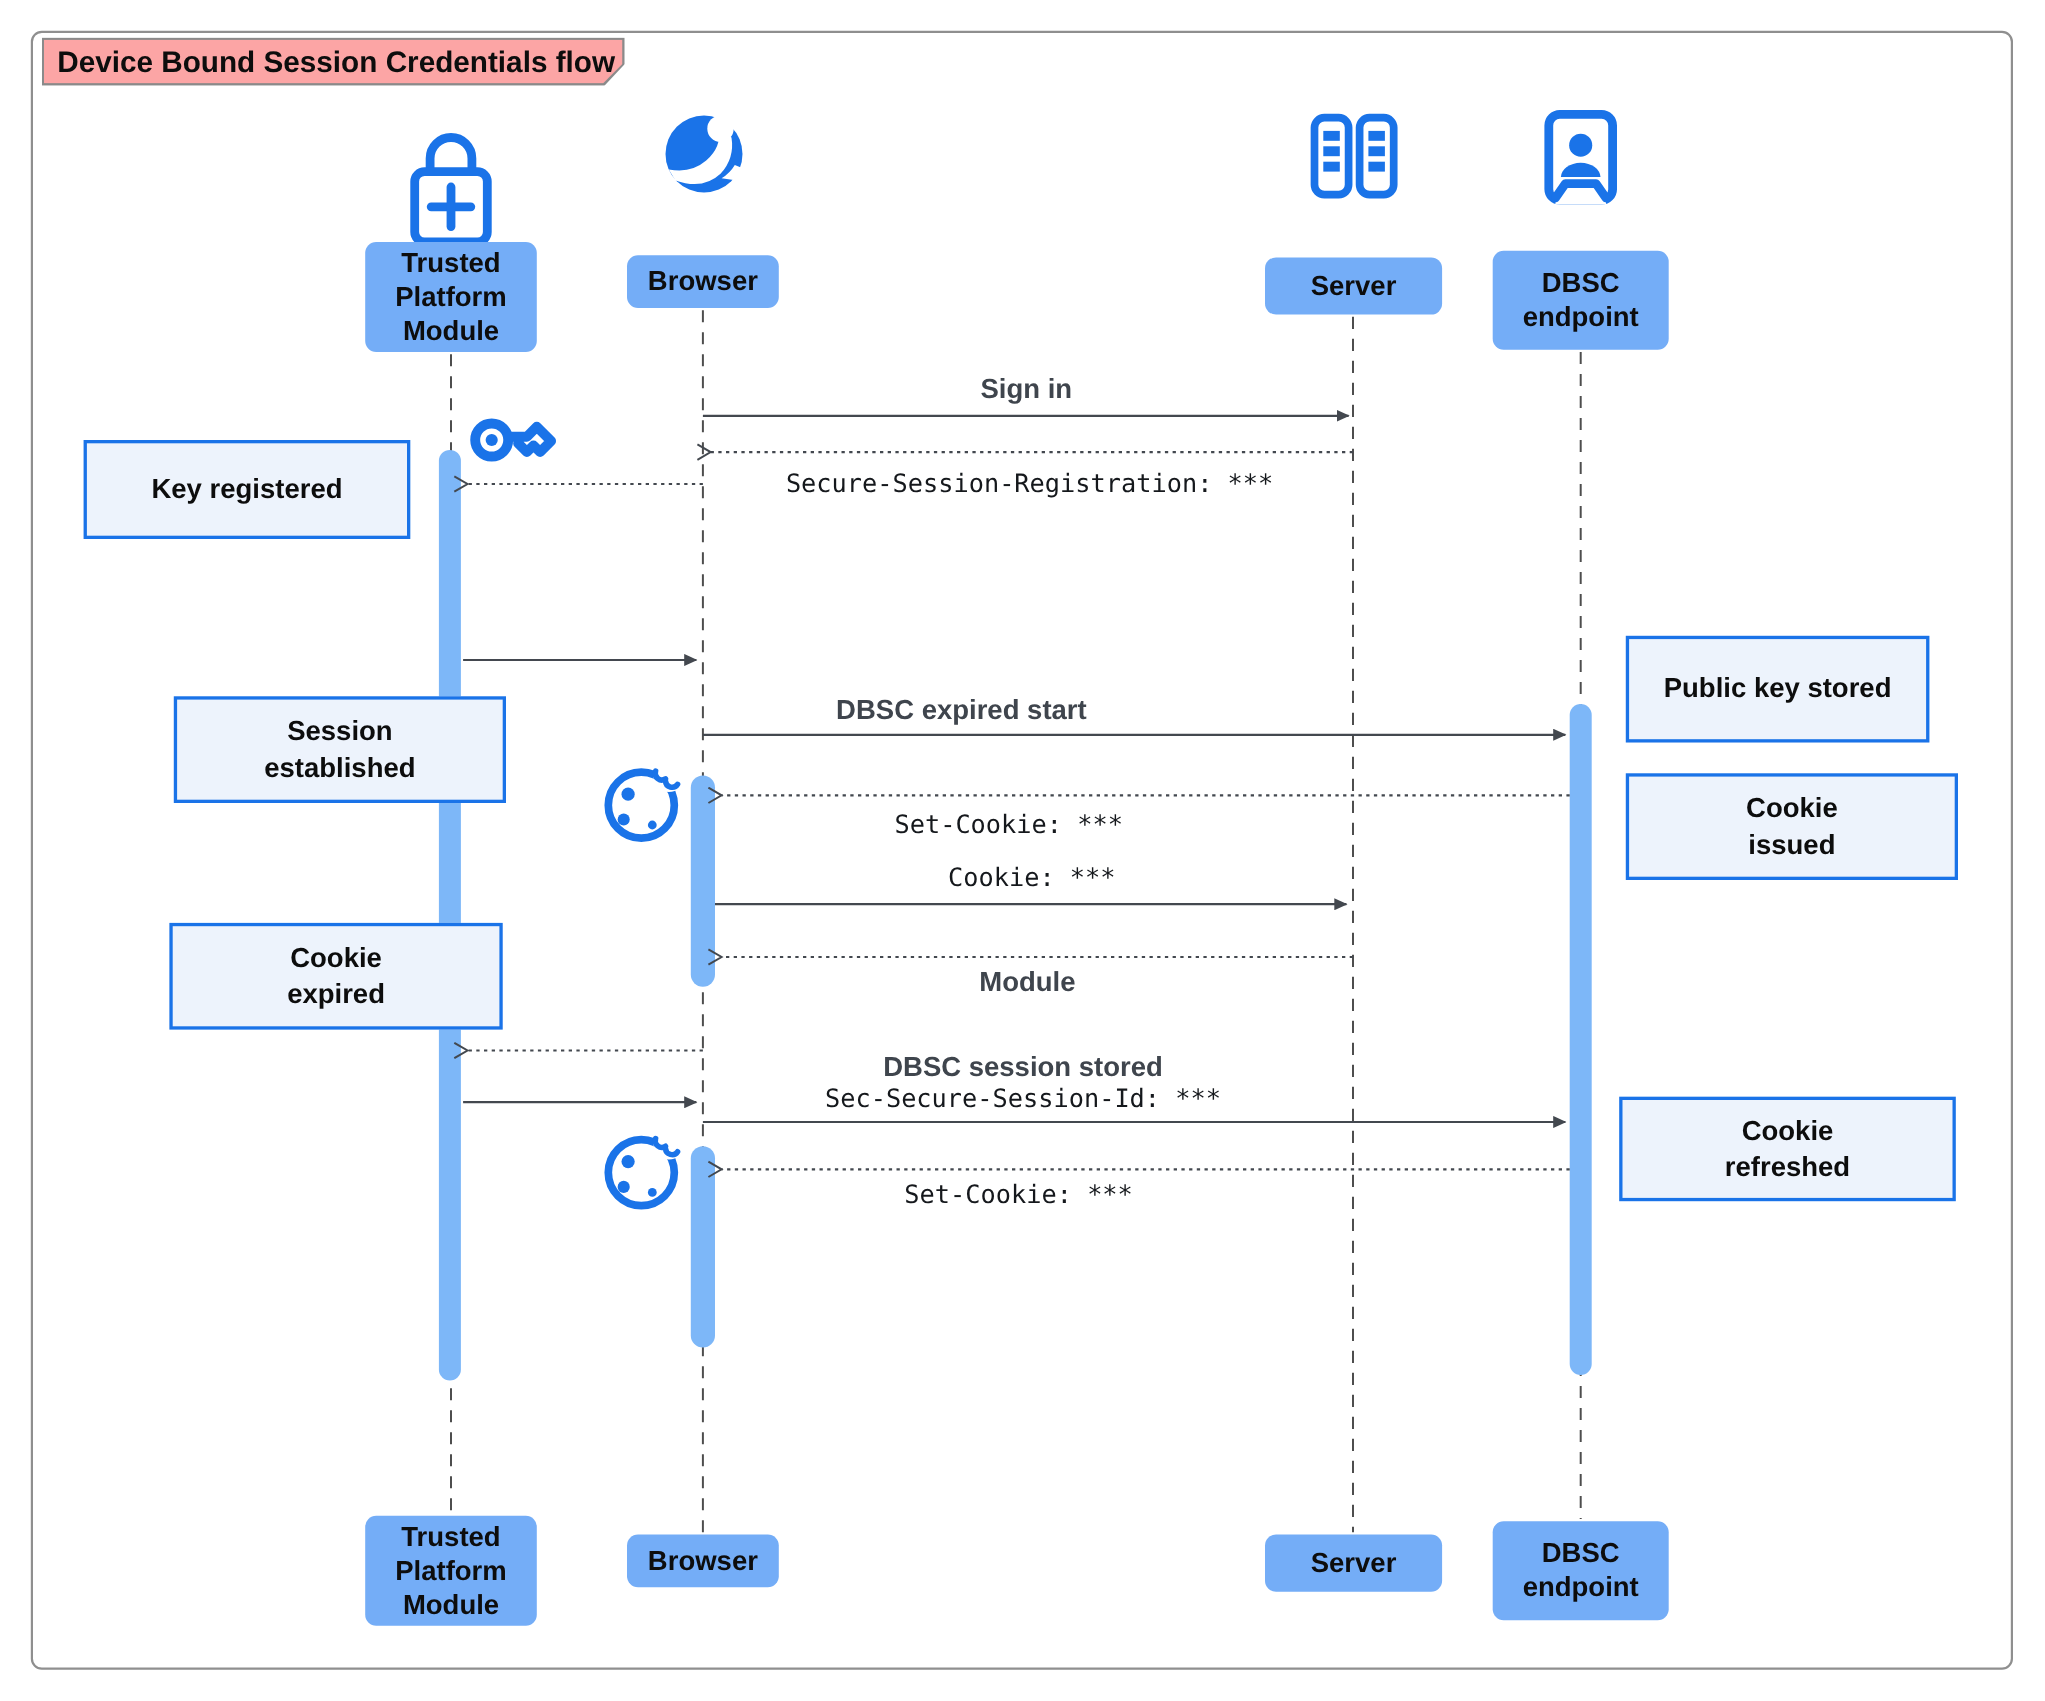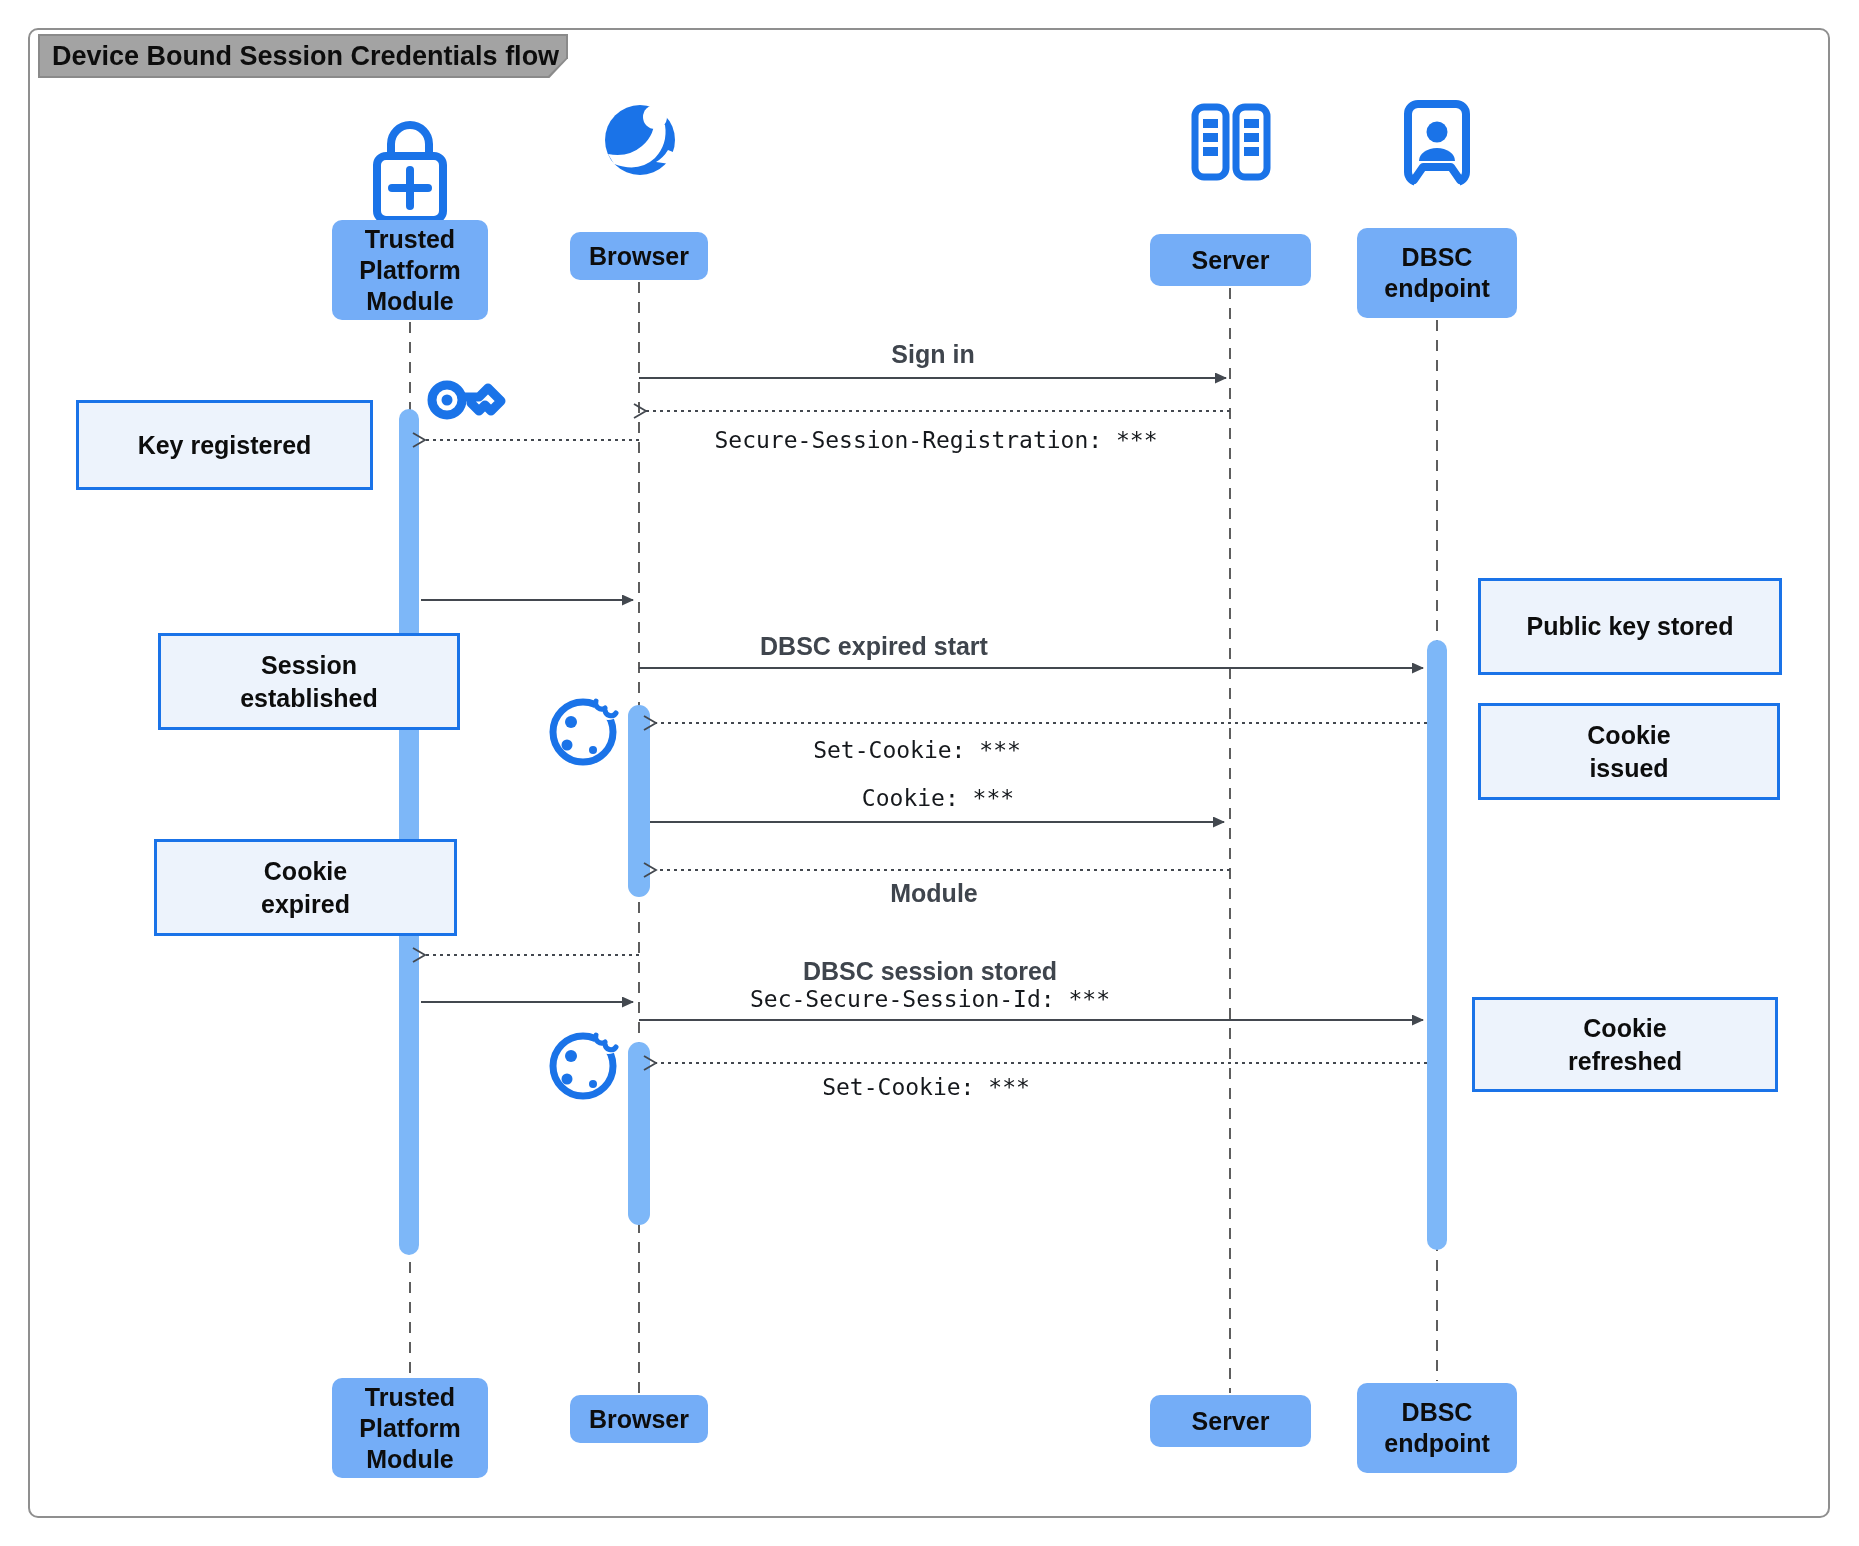--- a/index.html
+++ b/index.html
@@ -4,21 +4,21 @@
 <style>
   html,body{margin:0;padding:0;background:#ffffff;}
   #canvas{position:relative;width:1859px;height:1546px;background:#ffffff;overflow:hidden;
           font-family:"Liberation Sans","DejaVu Sans",sans-serif;}
   
   .frame{position:absolute;left:28px;top:28px;width:1798px;height:1486px;
          border:2px solid #8f8f8f;border-radius:10px;background:#ffffff;}
   
   .title-outer{position:absolute;left:38px;top:34px;width:530px;height:44px;
                background:#8a8a8a;clip-path:polygon(0 0,100% 0,100% 55%,96.5% 100%,0 100%);z-index:30;}
-  .title-inner{position:absolute;left:2px;top:2px;width:526px;height:40px;background:#a3a3a3;
+  .title-inner{position:absolute;left:2px;top:2px;width:526px;height:40px;background:#fca5a5;
                clip-path:polygon(0 0,100% 0,100% 55%,96.6% 100%,0 100%);
                display:flex;align-items:center;padding-left:12px;box-sizing:border-box;
                font-weight:bold;font-size:27px;color:#0d0d0d;}
   
   .actor{position:absolute;background:#74adf7;border-radius:10px;color:#0d0d0d;
          font-weight:bold;font-size:25px;line-height:31px;text-align:center;
          display:flex;align-items:center;justify-content:center;white-space:pre-line;z-index:20;}
   
   .note{position:absolute;background:#edf3fc;border:3px solid #1a73e8;color:#0d0d0d;
         font-weight:bold;font-size:25px;line-height:33px;text-align:center;
@@ -147,21 +147,21 @@
   <div class="actor" style="left:570px;top:1395px;width:138px;height:48px;">Browser</div>
   <div class="actor" style="left:1150px;top:1395px;width:161px;height:52px;">Server</div>
   <div class="actor" style="left:1357px;top:1383px;width:160px;height:90px;">DBSC
 endpoint</div>
 
   <div class="note" style="left:158px;top:633px;width:302px;height:97px;">Session
 established</div>
   <div class="note" style="left:76px;top:400px;width:297px;height:90px;">Key registered</div>
   <div class="note" style="left:154px;top:839px;width:303px;height:97px;">Cookie
 expired</div>
-  <div class="note" style="left:1478px;top:578px;width:304px;height:97px;text-align:center;">Public key stored</div>
+  <div class="note" style="left:1478px;top:578px;width:276px;height:97px;text-align:center;">Public key stored</div>
   <div class="note" style="left:1478px;top:703px;width:302px;height:97px;">Cookie
 issued</div>
   <div class="note" style="left:1472px;top:997px;width:306px;height:95px;">Cookie
 refreshed</div>
 
   <div class="msg sans" style="left:933px;top:354px;">Sign in</div>
   <div class="msg mono" style="left:936px;top:440px;">Secure-Session-Registration: ***</div>
   <div class="msg sans" style="left:874px;top:646px;">DBSC expired start</div>
   <div class="msg mono" style="left:917px;top:750px;">Set-Cookie: ***</div>
   <div class="msg mono" style="left:938px;top:798px;">Cookie: ***</div>

